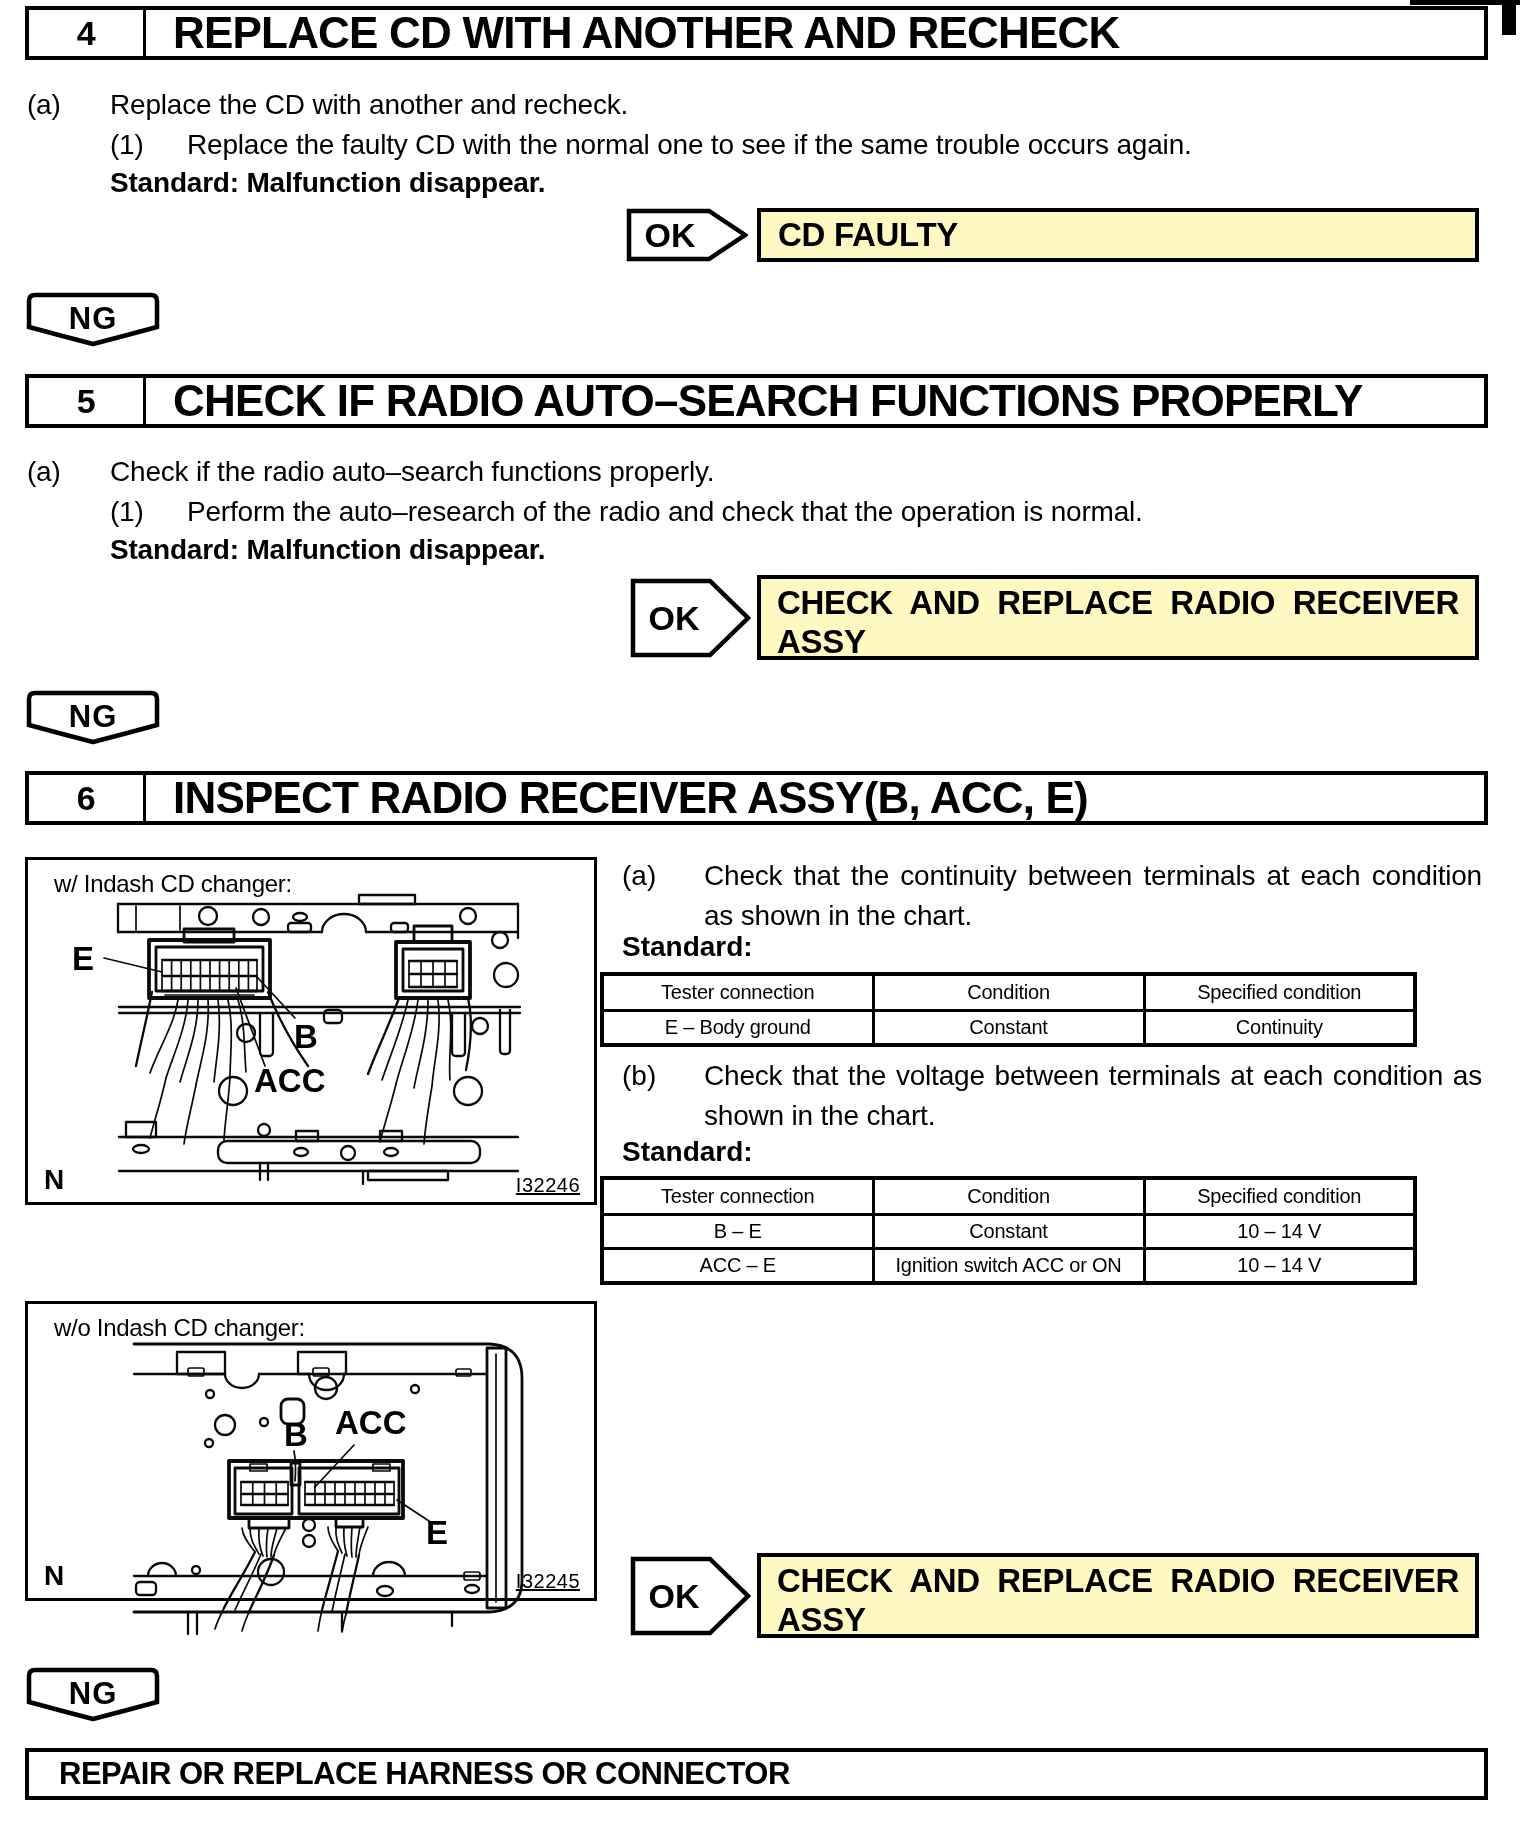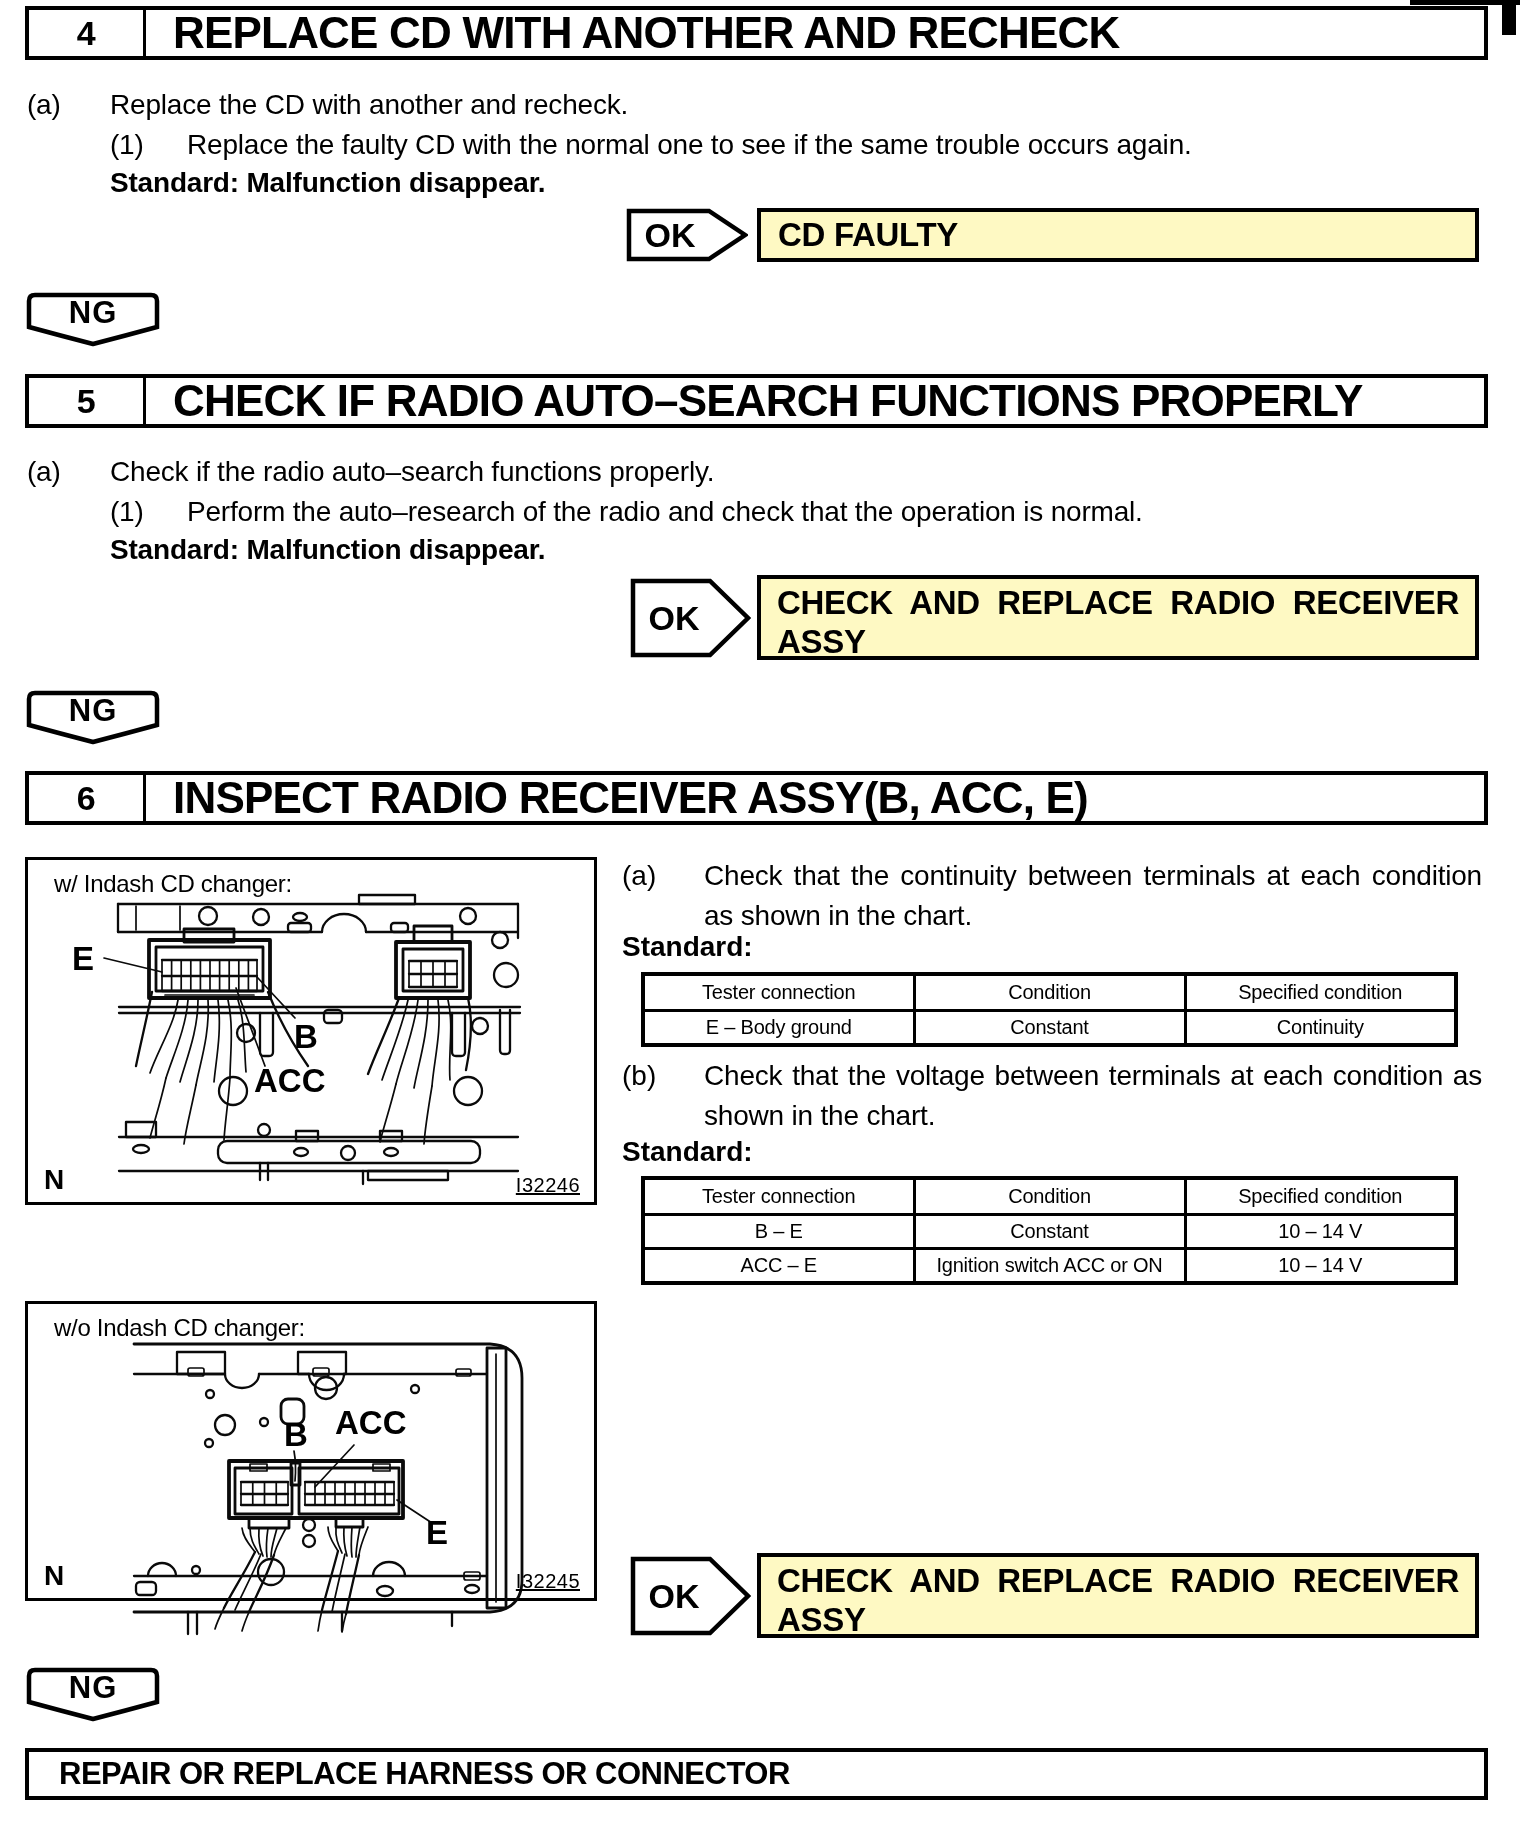--- a/index.html
+++ b/index.html
@@ -39,21 +39,21 @@
   }
   .ok-box-inner{
     padding:0 18px 0 17px;display:flex;align-items:center;height:100%;box-sizing:border-box;
   }
   .ok-box-multi{
     display:block;padding:4px 16px 0 16px;text-align:justify;line-height:39px;
   }
   .ng{position:absolute;width:136px;height:57px;}
   .ng svg{display:block;}
   .ng .ng-txt{
-    position:absolute;left:0;top:2px;width:136px;height:40px;
+    position:absolute;left:0;top:8px;width:136px;height:40px;
     display:flex;align-items:center;justify-content:center;
     font-size:31px;font-weight:700;letter-spacing:1px;
   }
   
   .figure{
     position:absolute;left:25px;width:572px;border:3px solid #000;box-sizing:border-box;background:#fff;
   }
   .fig-caption{position:absolute;left:26px;top:10px;font-size:24px;letter-spacing:-0.3px;white-space:nowrap;}
   .fig-label{position:absolute;font-size:33px;font-weight:700;}
   .fig-n{position:absolute;left:16px;bottom:6px;font-size:28px;font-weight:700;}
@@ -62,21 +62,21 @@
   .art *{stroke:#0a0a0a;fill:none;stroke-width:2.3;stroke-linecap:round;stroke-linejoin:round;}
   .art .thick{stroke-width:3.8;}
   .art .med{stroke-width:2.8;}
   .art .thin{stroke-width:1.7;}
   
   .rc-para{position:absolute;left:622px;width:860px;display:flex;font-size:28px;line-height:40px;}
   .rc-label{width:82px;flex:none;}
   .rc-text{flex:1;text-align:justify;letter-spacing:-0.2px;}
   .rc-standard{position:absolute;left:622px;font-size:28px;font-weight:700;}
   table.spec{
-    position:absolute;left:641px;width:817px;border-collapse:collapse;table-layout:fixed;
+    position:absolute;left:600px;width:817px;border-collapse:collapse;table-layout:fixed;
     border:4px solid #000;font-size:20px;
   }
   table.spec td,table.spec th{
     border:3px solid #000;text-align:center;vertical-align:middle;
     font-weight:400;padding:0;letter-spacing:-0.2px;
   }
   table.spec th{height:33px;}
   table.spec td{height:31px;}
   .footer-box{
     position:absolute;left:25px;top:1748px;width:1463px;height:52px;

